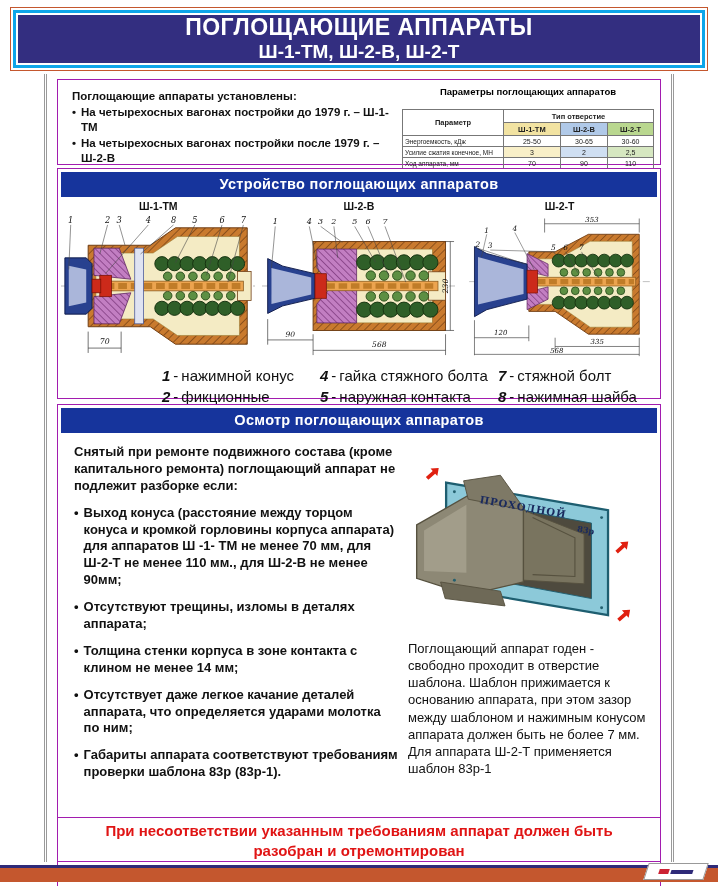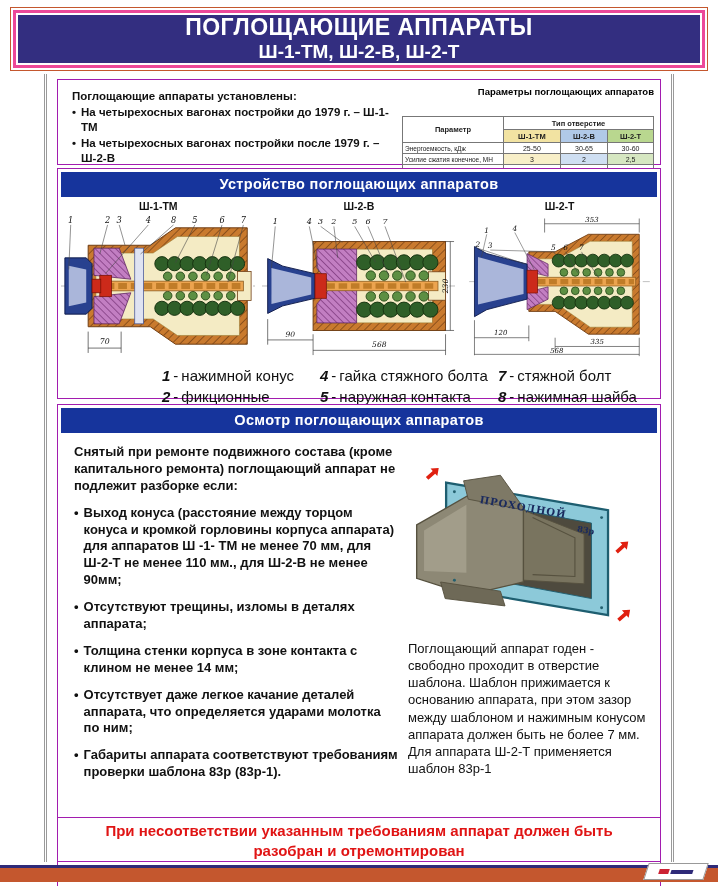--- a/index.html
+++ b/index.html
@@ -1,38 +1,38 @@
 <!DOCTYPE html>
 <html><head>
 <meta charset="utf-8">
 <style>
   html,body{margin:0;padding:0;}
   body{width:718px;height:886px;background:#ffffff;font-family:"Liberation Sans",sans-serif;position:relative;overflow:hidden;}
   .poster{position:absolute;inset:0;background:#fff;}
 
   
   .header-outer{position:absolute;top:7px;left:10px;right:10px;height:64px;border:1px solid #c4572e;background:#fff;padding:2px;box-sizing:border-box;}
-  .header-inner{width:100%;height:100%;box-sizing:border-box;border:3px solid #ec4899;background:#332e80;box-shadow:inset 0 0 0 2px #ffffff;display:flex;flex-direction:column;align-items:center;justify-content:center;}
+  .header-inner{width:100%;height:100%;box-sizing:border-box;border:3px solid #0ea5e9;background:#332e80;box-shadow:inset 0 0 0 2px #ffffff;display:flex;flex-direction:column;align-items:center;justify-content:center;}
   .title{color:#fff;font-weight:bold;font-size:23px;letter-spacing:.5px;line-height:1.1;}
   .subtitle{color:#fff;font-weight:bold;font-size:19px;line-height:1.15;}
 
   
   .frame{position:absolute;top:74px;bottom:24px;left:44px;right:44px;border-left:3px double #9a9a9a;border-right:3px double #9a9a9a;}
 
   .box{position:absolute;left:57px;width:604px;border:1px solid #a21caf;background:#fff;box-sizing:border-box;}
   .section-bar{margin:3px;height:25px;background:#16349c;color:#fff;font-weight:bold;font-size:14.5px;text-align:center;line-height:25px;letter-spacing:.3px;}
 
   
   #box-intro{top:79px;height:86px;display:flex;}
   .intro-col{flex:1;padding:9px 4px 4px 14px;font-size:11.5px;font-weight:bold;line-height:1.35;color:#111;}
   .intro-item{display:flex;}
   .bullet{margin-right:5px;}
   
   .table-col{width:258px;padding:4px 6px 2px 0;box-sizing:border-box;}
-  .tbl-title{font-size:9.5px;font-weight:bold;text-align:right;margin:2px 0 19px 0;}
+  .tbl-title{font-size:9.5px;font-weight:bold;text-align:center;margin:2px 0 12px 0;}
   table{border-collapse:collapse;width:100%;padding-left:48px;}
   th,td{border:1px solid #777;font-size:7px;padding:1.5px 2px;text-align:center;color:#222;}
   th{font-size:7.5px;}
   td.param{text-align:left;font-size:6.5px;}
   .c-y{background:#f2e3a2;} .c-b{background:#b0c9e8;} .c-g{background:#b9d78f;}
   .c-y2{background:#f8efc8;} .c-b2{background:#cfdff2;} .c-g2{background:#d6e7c1;}
 
   
   #box-device{top:168px;height:231px;}
   .diagram-labels{display:flex;height:15px;margin-top:1px;}

